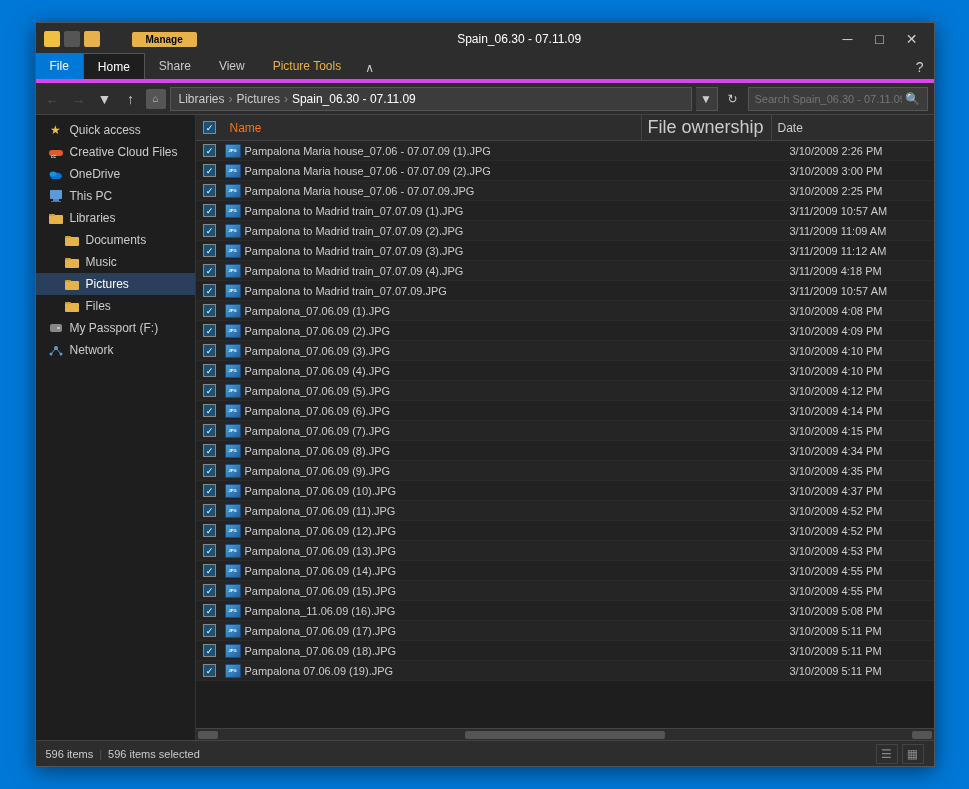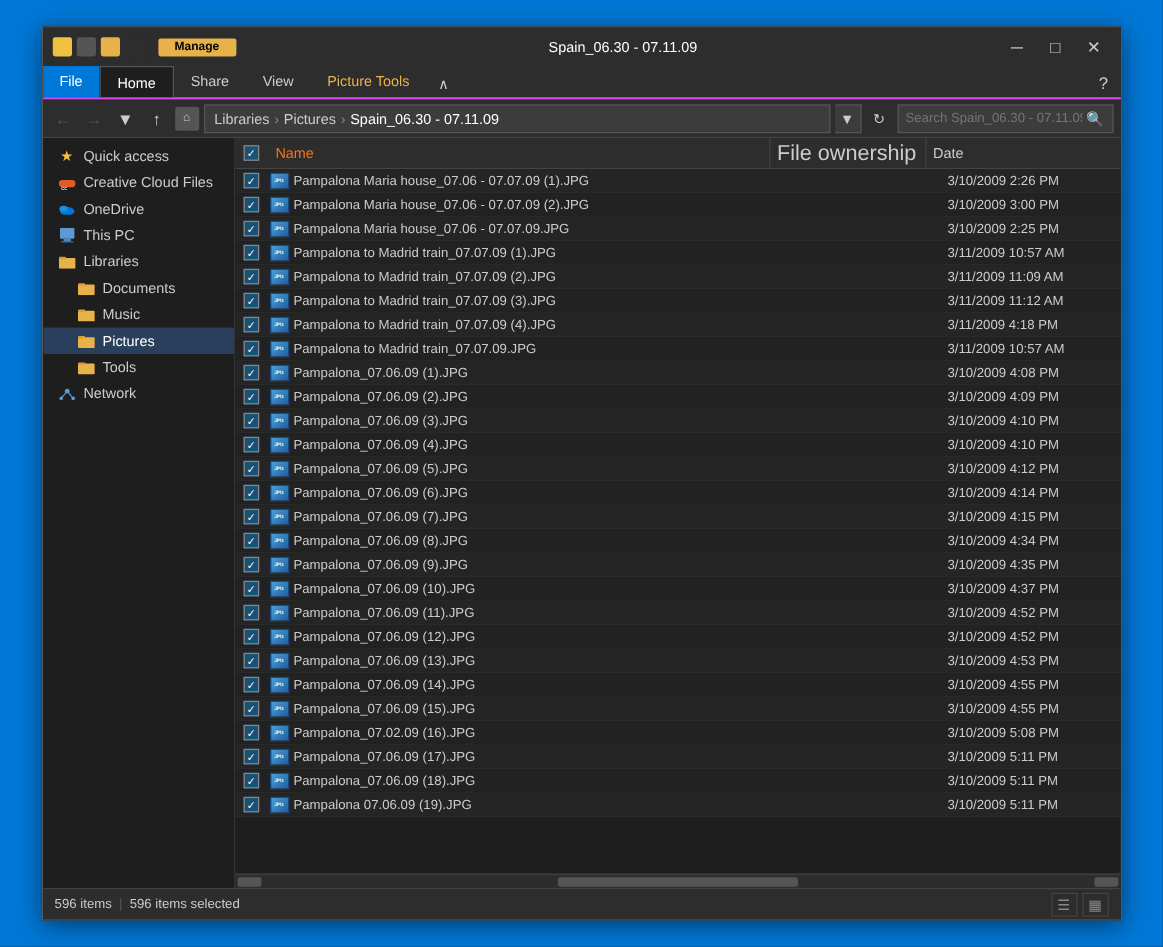--- a/index.html
+++ b/index.html
@@ -74,21 +74,21 @@
       cursor: pointer;
     }
 
     
     .ribbon-tabs {
       background: #2d2d2d;
       display: flex;
       align-items: flex-end;
       height: 28px;
       flex-shrink: 0;
-      border-bottom: 2px solid #d946ef;
+      border-bottom: 4px solid #d946ef;
     }
     .ribbon-tab {
       padding: 4px 14px;
       color: #ccc;
       font-size: 12px;
       cursor: pointer;
       height: 26px;
       display: flex;
       align-items: center;
     }
@@ -548,23 +548,32 @@
         <span>Pictures</span>
       </div>
 
       <div class="sidebar-item indented">
         <div class="sidebar-icon icon-folder">
           <svg width="14" height="12" viewBox="0 0 14 12">
               <rect x="0" y="3" width="14" height="9" rx="1" fill="#e8b24a"></rect>
               <rect x="0" y="2" width="6" height="2" rx="1" fill="#d4a030"></rect>
             </svg>
         </div>
-        <span>Tools</span>
-      </div>
-
+        <span>Files</span>
+      </div>
+
+      <div class="sidebar-item">
+        <div class="sidebar-icon icon-drive">
+          <svg width="14" height="12" viewBox="0 0 14 12">
+              <rect x="1" y="2" width="12" height="8" rx="2" fill="#888"></rect>
+              <rect x="8" y="5" width="3" height="2" rx="1" fill="#ccc"></rect>
+            </svg>
+        </div>
+        <span>My Passport (F:)</span>
+      </div>
 
       <div class="sidebar-item">
         <div class="sidebar-icon icon-network">
           <svg width="14" height="12" viewBox="0 0 14 12">
               <circle cx="7" cy="4" r="2" fill="#5b9bd5"></circle>
               <circle cx="2" cy="10" r="1.5" fill="#5b9bd5"></circle>
               <circle cx="12" cy="10" r="1.5" fill="#5b9bd5"></circle>
               <line x1="7" y1="4" x2="2" y2="10" stroke="#5b9bd5" stroke-width="1"></line>
               <line x1="7" y1="4" x2="12" y2="10" stroke="#5b9bd5" stroke-width="1"></line>
             </svg>
@@ -841,21 +850,21 @@
       <div class="row-ownership"></div>
       <div class="row-date">3/10/2009 4:55 PM</div>
     </div>
           <div class="file-row">
       <div class="row-check">
         <div class="checkbox checked"></div>
       </div>
       <div class="row-icon">
         <div class="jpg-icon" style="font-size:4px;">JPG</div>
       </div>
-      <div class="row-name">Pampalona_07.02.09 (16).JPG</div>
+      <div class="row-name">Pampalona_11.06.09 (16).JPG</div>
       <div class="row-ownership"></div>
       <div class="row-date">3/10/2009 5:08 PM</div>
     </div>
           <div class="file-row">
       <div class="row-check">
         <div class="checkbox checked"></div>
       </div>
       <div class="row-icon">
         <div class="jpg-icon" style="font-size:4px;">JPG</div>
       </div>

